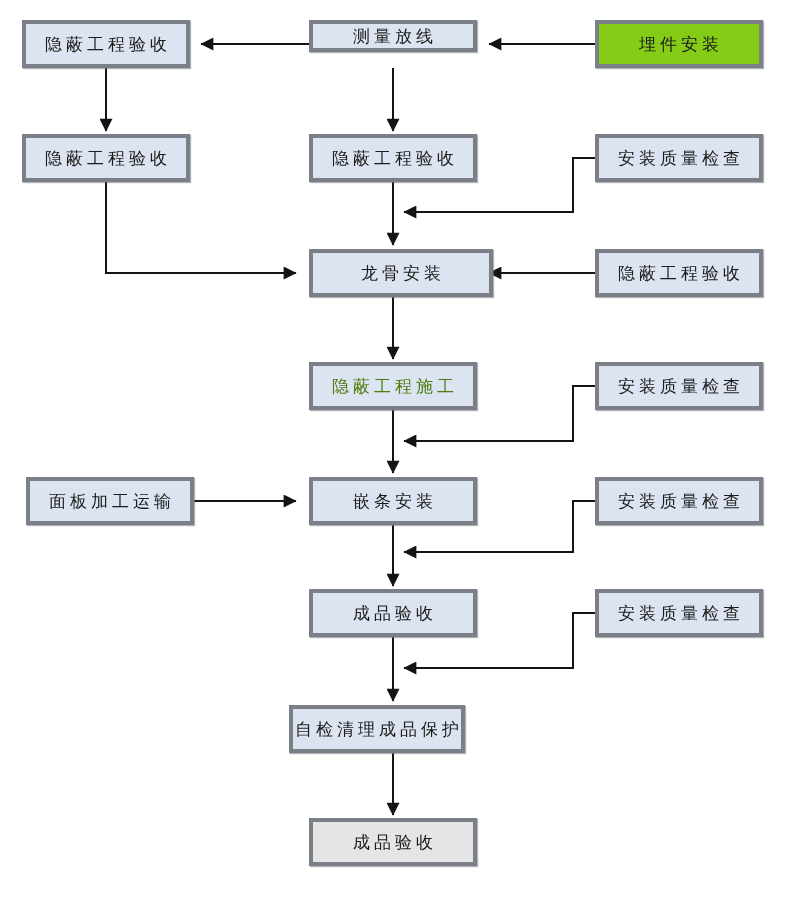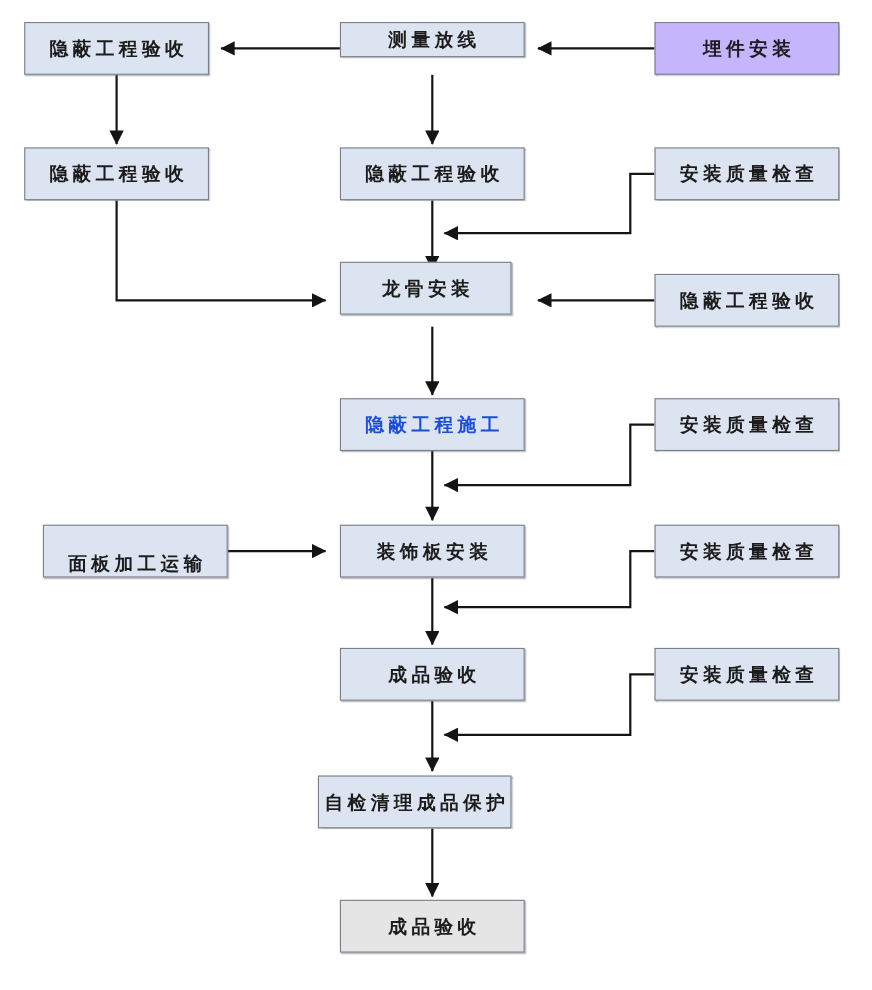--- a/index.html
+++ b/index.html
@@ -22,23 +22,22 @@
     width: 793px;
     height: 900px;
     display: block;
   }
   .flow-node {
     position: absolute;
     box-sizing: border-box;
     display: flex;
     align-items: center;
     justify-content: center;
-    border: 1px solid #4c1d95;
+    border: 4px solid #4c1d95;
     box-shadow: 1px 1px 1px rgba(110,115,125,0.55);
-    font-weight: bold;
   }
   .flow-node span {
     font-size: 17px;
     letter-spacing: 4px;
     text-indent: 4px; 
     color: #1c1c1c;
     white-space: nowrap;
   }
 </style>
 </head>
@@ -71,49 +70,49 @@
         <polyline points="393,753 393,815" fill="none" stroke="#141414" stroke-width="2" marker-end="url(#arrowhead)"></polyline>
       </g>
   </svg>
   <div id="node-layer">
       <div class="flow-node" style="left: 22px; top: 20px; width: 168px; height: 48px; background: rgb(221, 228, 241); border-color: rgb(123, 127, 135);">
         <span style="color: rgb(28, 28, 28);">隐蔽工程验收</span>
       </div>
       <div class="flow-node" style="left: 309px; top: 20px; width: 168px; height: 32px; background: rgb(221, 228, 241); border-color: rgb(123, 127, 135);">
         <span style="color: rgb(28, 28, 28);">测量放线</span>
       </div>
-      <div class="flow-node" style="left: 595px; top: 20px; width: 168px; height: 48px; background: #c4b5fd; border-color: rgb(123, 127, 135);">
+      <div class="flow-node" style="left: 595px; top: 20px; width: 168px; height: 48px; background: #84cc16; border-color: rgb(123, 127, 135);">
         <span style="color: rgb(28, 28, 28);">埋件安装</span>
       </div>
       <div class="flow-node" style="left: 22px; top: 134px; width: 168px; height: 48px; background: rgb(221, 228, 241); border-color: rgb(123, 127, 135);">
         <span style="color: rgb(28, 28, 28);">隐蔽工程验收</span>
       </div>
       <div class="flow-node" style="left: 309px; top: 134px; width: 168px; height: 48px; background: rgb(221, 228, 241); border-color: rgb(123, 127, 135);">
         <span style="color: rgb(28, 28, 28);">隐蔽工程验收</span>
       </div>
       <div class="flow-node" style="left: 595px; top: 134px; width: 168px; height: 48px; background: rgb(221, 228, 241); border-color: rgb(123, 127, 135);">
         <span style="color: rgb(28, 28, 28);">安装质量检查</span>
       </div>
-      <div class="flow-node" style="left: 309px; top: 238px; width: 156px; height: 48px; background: rgb(221, 228, 241); border-color: rgb(123, 127, 135);">
+      <div class="flow-node" style="left: 309px; top: 249px; width: 184px; height: 48px; background: rgb(221, 228, 241); border-color: rgb(123, 127, 135);">
         <span style="color: rgb(28, 28, 28);">龙骨安装</span>
       </div>
       <div class="flow-node" style="left: 595px; top: 249px; width: 168px; height: 48px; background: rgb(221, 228, 241); border-color: rgb(123, 127, 135);">
         <span style="color: rgb(28, 28, 28);">隐蔽工程验收</span>
       </div>
       <div class="flow-node" style="left: 309px; top: 362px; width: 168px; height: 48px; background: rgb(221, 228, 241); border-color: rgb(123, 127, 135);">
-        <span style="color: #1d4ed8;">隐蔽工程施工</span>
+        <span style="color: #4d7c0f;">隐蔽工程施工</span>
       </div>
       <div class="flow-node" style="left: 595px; top: 362px; width: 168px; height: 48px; background: rgb(221, 228, 241); border-color: rgb(123, 127, 135);">
         <span style="color: rgb(28, 28, 28);">安装质量检查</span>
       </div>
-      <div class="flow-node" style="left: 39px; top: 477px; width: 168px; height: 48px; background: rgb(221, 228, 241); border-color: rgb(123, 127, 135); align-items: flex-end;">
+      <div class="flow-node" style="left: 26px; top: 477px; width: 168px; height: 48px; background: rgb(221, 228, 241); border-color: rgb(123, 127, 135);">
         <span style="color: rgb(28, 28, 28);">面板加工运输</span>
       </div>
       <div class="flow-node" style="left: 309px; top: 477px; width: 168px; height: 48px; background: rgb(221, 228, 241); border-color: rgb(123, 127, 135);">
-        <span style="color: rgb(28, 28, 28);">装饰板安装</span>
+        <span style="color: rgb(28, 28, 28);">嵌条安装</span>
       </div>
       <div class="flow-node" style="left: 595px; top: 477px; width: 168px; height: 48px; background: rgb(221, 228, 241); border-color: rgb(123, 127, 135);">
         <span style="color: rgb(28, 28, 28);">安装质量检查</span>
       </div>
       <div class="flow-node" style="left: 309px; top: 589px; width: 168px; height: 48px; background: rgb(221, 228, 241); border-color: rgb(123, 127, 135);">
         <span style="color: rgb(28, 28, 28);">成品验收</span>
       </div>
       <div class="flow-node" style="left: 595px; top: 589px; width: 168px; height: 48px; background: rgb(221, 228, 241); border-color: rgb(123, 127, 135);">
         <span style="color: rgb(28, 28, 28);">安装质量检查</span>
       </div>

